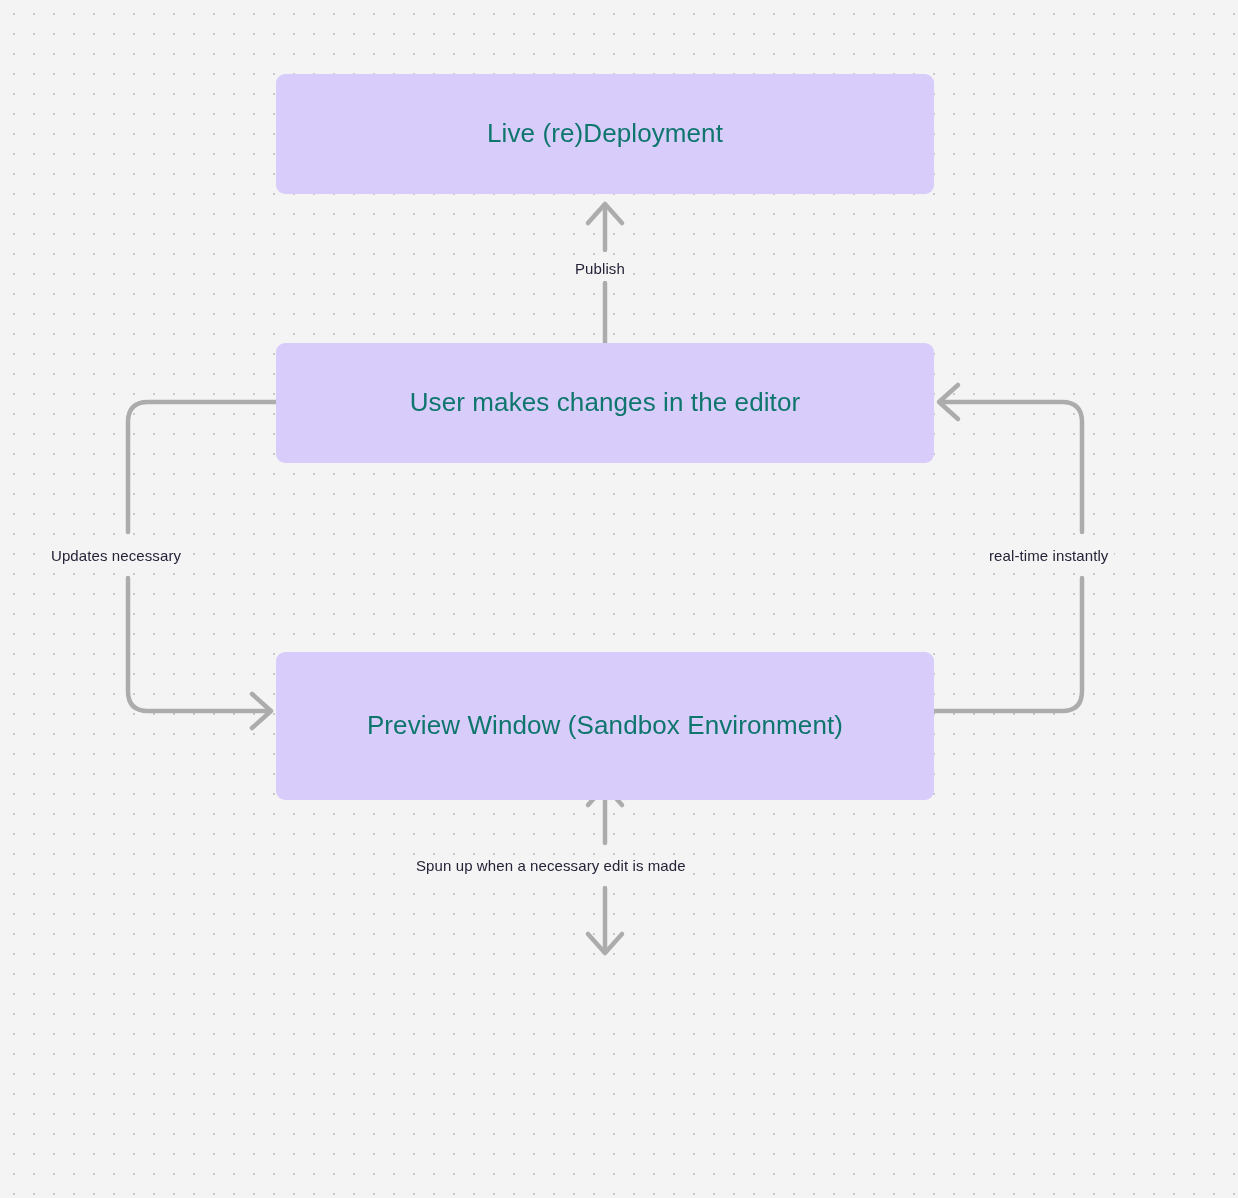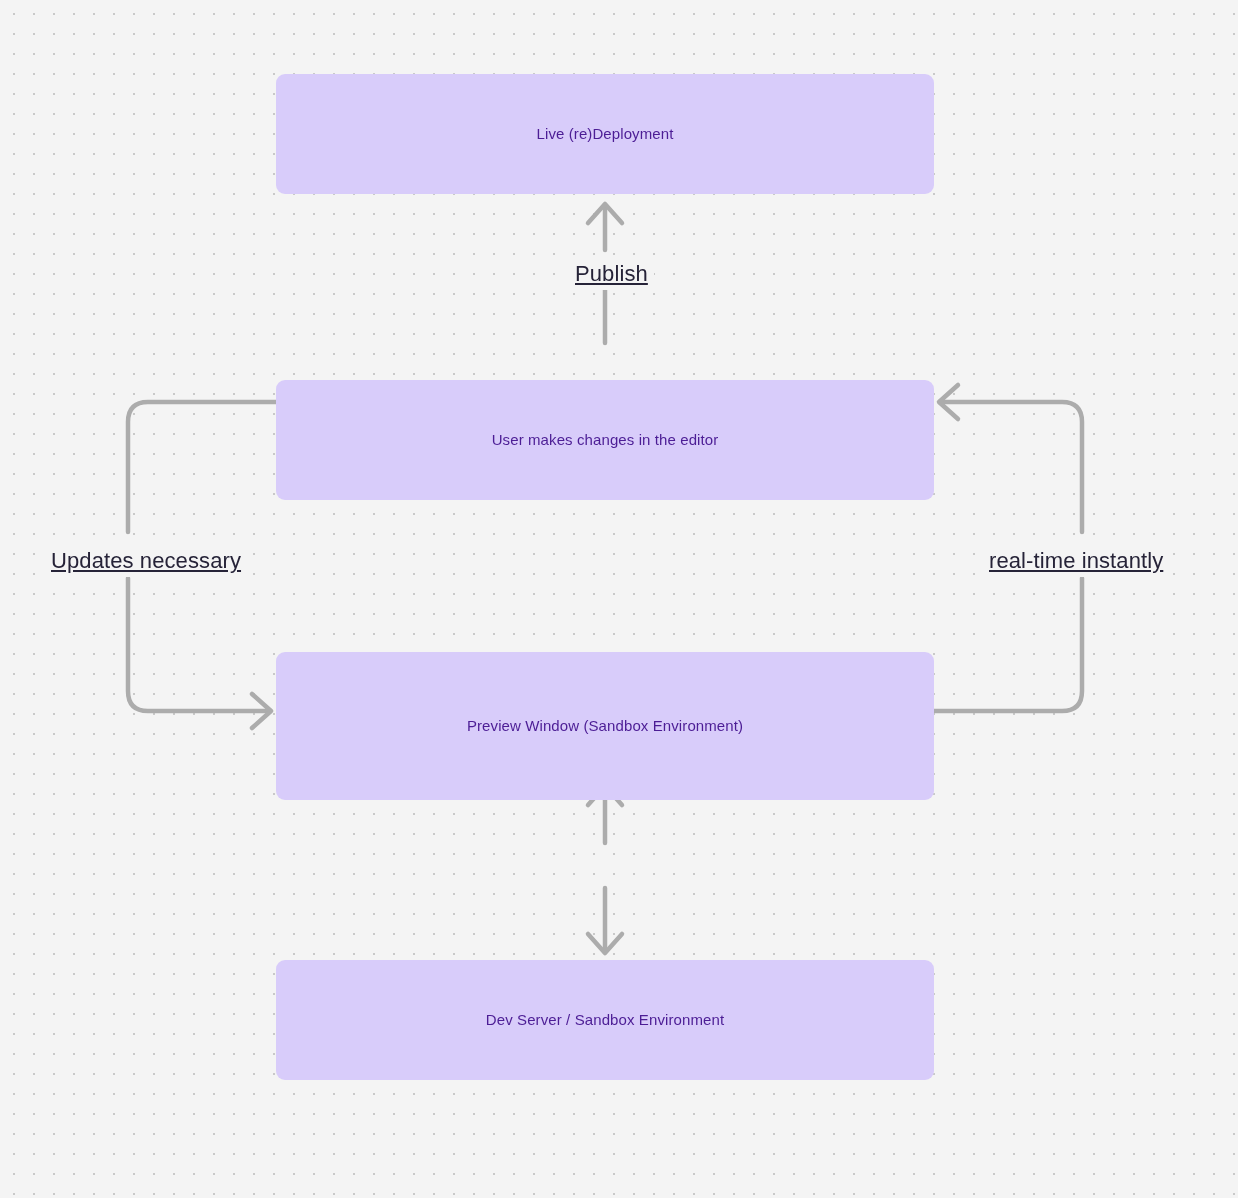--- a/index.html
+++ b/index.html
@@ -38,42 +38,41 @@
     position: absolute;
     background: #d8ccfa;
     border-radius: 9px;
     display: flex;
     align-items: center;
     justify-content: center;
     box-sizing: border-box;
     padding: 6px 18px;
   }
   .node-label {
-    font-size: 15px;
-    color: #4c1d95;
+    font-size: 26px;
+    color: #0f766e;
     line-height: 1.3;
     text-align: right;
     letter-spacing: 0.1px;
   }
 
   #node-live      { left: 276px; top: 74px;  width: 658px; height: 120px; }
-  #node-editor    { left: 276px; top: 343px; width: 658px; height: 120px; margin-top: 37px; }
+  #node-editor    { left: 276px; top: 343px; width: 658px; height: 120px; }
   #node-preview   { left: 276px; top: 652px; width: 658px; height: 148px; }
   #node-devserver { left: 276px; top: 960px; width: 658px; height: 120px; }
 
   .edge-label {
     position: absolute;
-    font-size: 22px;
+    font-size: 15px;
     color: #262338;
     white-space: nowrap;
     background: #f4f4f4;
     padding: 2px 6px;
     letter-spacing: 0.1px;
     line-height: 1.25;
-    text-decoration: underline;
   }
   #label-publish       { left: 569px; top: 258px; }
   #label-updates       { left: 45px;  top: 545px; }
   #label-realtime      { left: 983px; top: 545px; }
   #label-spunup        { left: 410px; top: 855px; }
 </style>
 </head>
 <body>
 
 <div id="canvas">
@@ -113,24 +112,22 @@
   </div>
 
   <div class="node" id="node-editor">
     <span class="node-label">User makes changes in the editor</span>
   </div>
 
   <div class="node" id="node-preview">
     <span class="node-label">Preview Window (Sandbox Environment)</span>
   </div>
 
-  <div class="node" id="node-devserver">
-    <span class="node-label">Dev Server / Sandbox Environment</span>
-  </div>
 
   <div class="edge-label" id="label-publish">Publish</div>
 
   <div class="edge-label" id="label-updates">Updates necessary</div>
 
   <div class="edge-label" id="label-realtime">real-time instantly</div>
 
+  <div class="edge-label" id="label-spunup">Spun up when a necessary edit is made</div>
 
 </div>
 
 </body></html>

